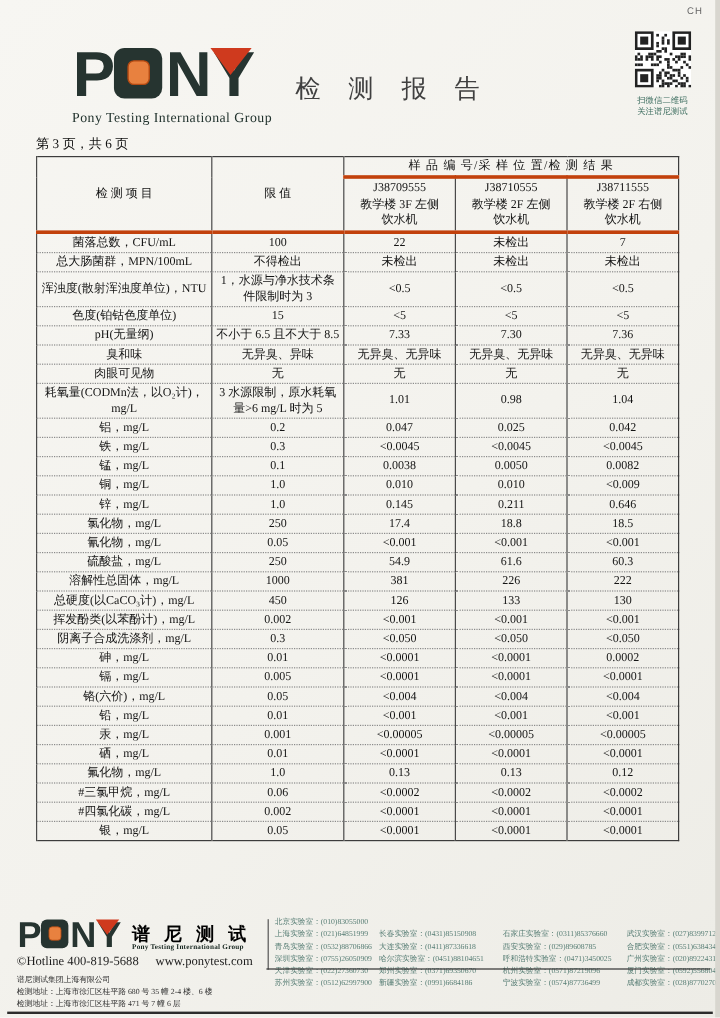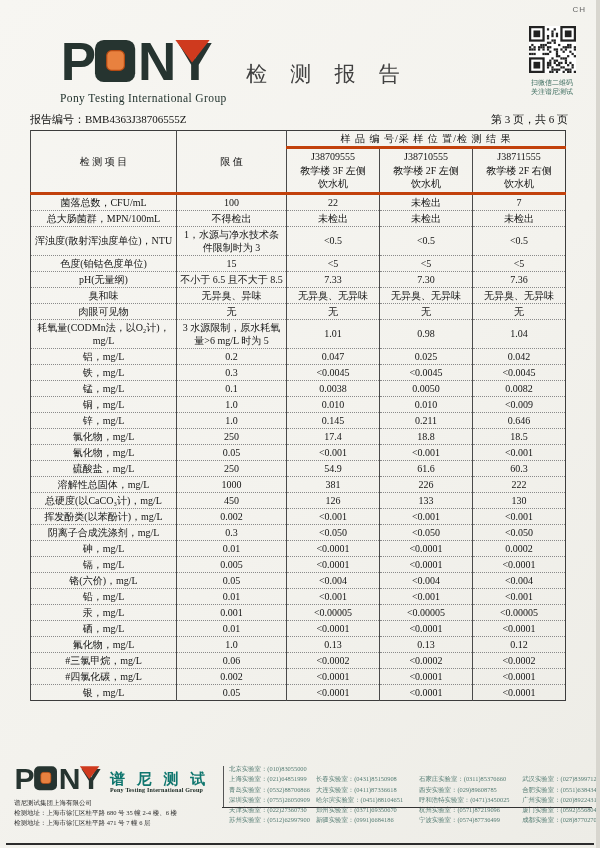--- a/index.html
+++ b/index.html
@@ -28,21 +28,21 @@
   table.results th,table.results td{
     border-left:1px solid #4a4a4a;padding:1px 3px;text-align:center;
     vertical-align:middle;line-height:1.3;font-weight:normal;word-break:break-all;}
   table.results thead th{border-bottom:3px solid #c2410c;}
   table.results tbody td{border-top:1px dotted #8a8a8a;}
   table.results .group-th{letter-spacing:1px;}
   .sample-head div{line-height:1.35;}
   
   .footer-left{position:absolute;left:14px;top:764px;width:208px;}
   .footer-logo-row{display:flex;align-items:flex-end;}
-  .brand-cn{font-size:15px;font-weight:bold;letter-spacing:4px;color:#0f766e;line-height:1;}
+  .brand-cn{font-size:15px;font-weight:bold;letter-spacing:4px;color:#000000;line-height:1;}
   .brand-en{font-size:6px;font-weight:bold;color:#16251f;letter-spacing:.2px;}
   .hotline-row{font-size:10.5px;color:#1d1d1d;margin-top:3px;white-space:nowrap;}
   .hotline-row .site{margin-left:14px;}
   .addr-block{font-size:6.5px;color:#2f2f2f;line-height:1.5;margin-top:5px;}
   .footer-divider{position:absolute;left:223px;top:766px;height:42px;border-left:1px solid #555;}
   .footer-labs{position:absolute;left:229px;top:764px;width:362px;font-size:6.4px;
     color:#567d74;line-height:1.6;white-space:nowrap;}
   .labs-grid{display:grid;grid-template-columns:24% 28.5% 28.5% 19%;}
   .labs-underline{position:absolute;left:222px;top:807px;width:370px;border-top:1.5px solid #333;}
   .bottom-rule{position:absolute;left:6px;right:6px;top:843px;height:2px;background:#2c2c2c;}
@@ -181,21 +181,20 @@
         <rect x="2.238095238095238" y="33.57142857142857" width="11.19047619047619" height="11.19047619047619" fill="#fff"></rect>
         <rect x="4.476190476190476" y="35.80952380952381" width="6.714285714285714" height="6.714285714285714" fill="#222"></rect>
       </svg>
     <div class="qr-caption">
       <div>扫微信二维码</div>
       <div>关注谱尼测试</div>
     </div>
   </div>
 
   <div class="report-line">
-    <span><span>报告编号：</span><span>BMB4363J38706555Z</span></span>
     <span>第 3 页，共 6 页</span>
   </div>
 
   <table class="results">
     <colgroup>
         <col style="width:146px">
         <col style="width:110px">
         <col style="width:93px">
         <col style="width:93px">
         <col style="width:93px">
@@ -446,20 +445,23 @@
         <rect x="47" y="15" width="18" height="20" rx="5" fill="#e8813f" stroke="#b54a12" stroke-width="1.2"></rect>
         <text x="79" y="45" font-size="54" font-weight="bold" font-family="Liberation Sans, sans-serif" fill="#263430">N</text>
         <text x="119" y="45" font-size="54" font-weight="bold" font-family="Liberation Sans, sans-serif" fill="#263430">Y</text>
         <polygon points="117,4 152,4 134,27" fill="#cf3a1e"></polygon>
       </svg>
       <div>
         <div class="brand-cn">谱 尼 测 试</div>
         <div class="brand-en">Pony Testing International Group</div>
       </div>
     </div>
+    <div class="hotline-row">
+      <span>©</span><span>Hotline 400-819-5688</span><span class="site">www.ponytest.com</span>
+    </div>
     <div class="addr-block">
       <div>谱尼测试集团上海有限公司</div>
       <div>检测地址：上海市徐汇区桂平路 680 号 35 幢 2-4 楼、6 楼</div>
       <div>检测地址：上海市徐汇区桂平路 471 号 7 幢 6 层</div>
     </div>
   </div>
 
   <div class="footer-divider"></div>
 
   <div class="footer-labs">

